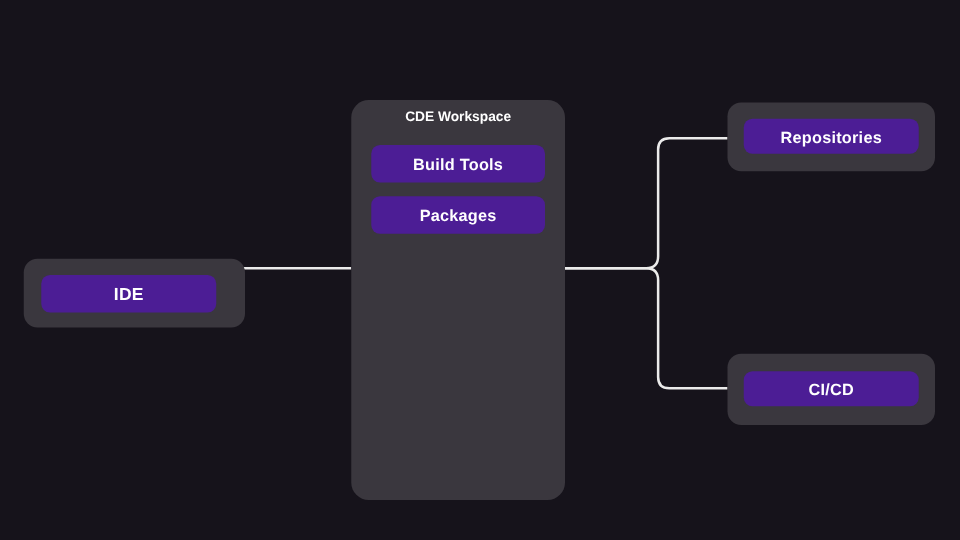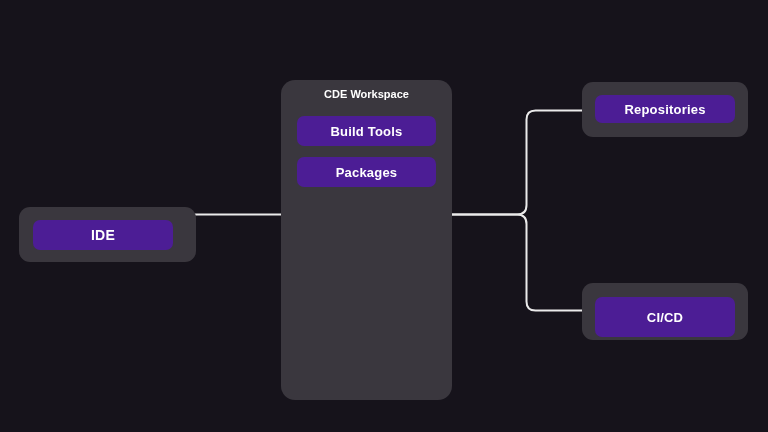--- a/index.html
+++ b/index.html
@@ -64,21 +64,21 @@
     display: flex;
     flex-direction: column;
     gap: 11px;
   }
   .node-workspace .pill { width: 139px; height: 30px; }
   
   .node-repositories { left: 582px; top: 82px; width: 166px; height: 55px; padding: 13px 13px; }
   .node-repositories .pill { width: 140px; height: 28px; }
   
   .node-cicd { left: 582px; top: 283px; width: 166px; height: 57px; padding: 14px 13px; }
-  .node-cicd .pill { width: 140px; height: 40px; }
+  .node-cicd .pill { width: 140px; height: 28px; }
 </style>
 </head>
 <body>
 
 <div class="canvas">
 
   <svg class="connectors" viewBox="0 0 768 432">
     <path d="M 188 214.5 H 281"></path>
     <path d="M 452 214.5 H 517 Q 526.5 214.5 526.5 205 V 119.5 Q 526.5 110.5 535.5 110.5 H 582"></path>
     <path d="M 452 214.5 H 517 Q 526.5 214.5 526.5 224 V 301.5 Q 526.5 310.5 535.5 310.5 H 582"></path>

